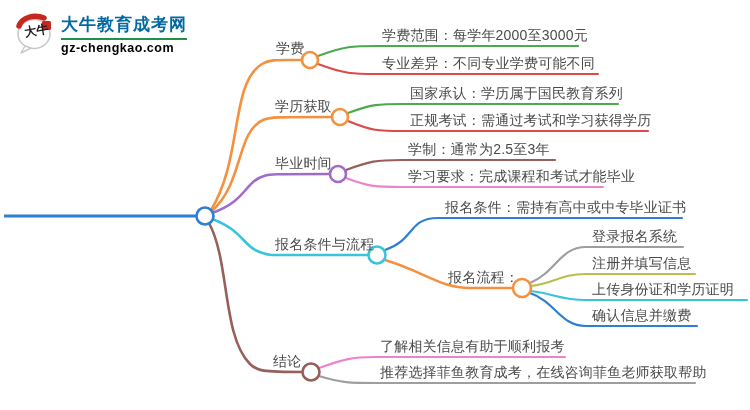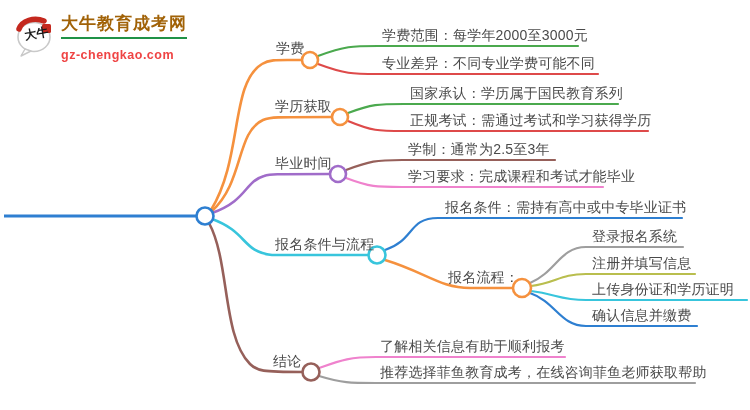--- a/index.html
+++ b/index.html
@@ -12,25 +12,25 @@
   .lbl {
     position:absolute; font-size:14px; line-height:17px; color:#4a4a4a;
     white-space:nowrap; font-weight:500; letter-spacing:0.2px;
   }
   .lbl.root { width:192px; text-align:right; font-weight:600; }
   
   .logo { position:absolute; left:13px; top:12px; display:flex; align-items:center; }
   .logo .icon { width:44px; height:44px; position:relative; }
   .logo .txt { margin-left:4px; }
   .logo .brand {
-    color:#a16207; font-size:17px; font-weight:bold; letter-spacing:1px;
+    color:#0369a1; font-size:17px; font-weight:bold; letter-spacing:1px;
     border-bottom:2px solid #1f9247; padding-bottom:2px;
   }
   .logo .domain {
-    color:#ef4444; font-size:12.5px; font-weight:bold; letter-spacing:0.5px; padding-top:9px;
+    color:#000000; font-size:12.5px; font-weight:bold; letter-spacing:0.5px; padding-top:1px;
   }
 </style>
 </head>
 <body>
 
 <div class="stage">
 
   <svg class="wires" width="750" height="410" viewBox="0 0 750 410">
 
     <path d="M4,216 L197,216" stroke="#2E7FD1" stroke-width="3" fill="none"></path>

